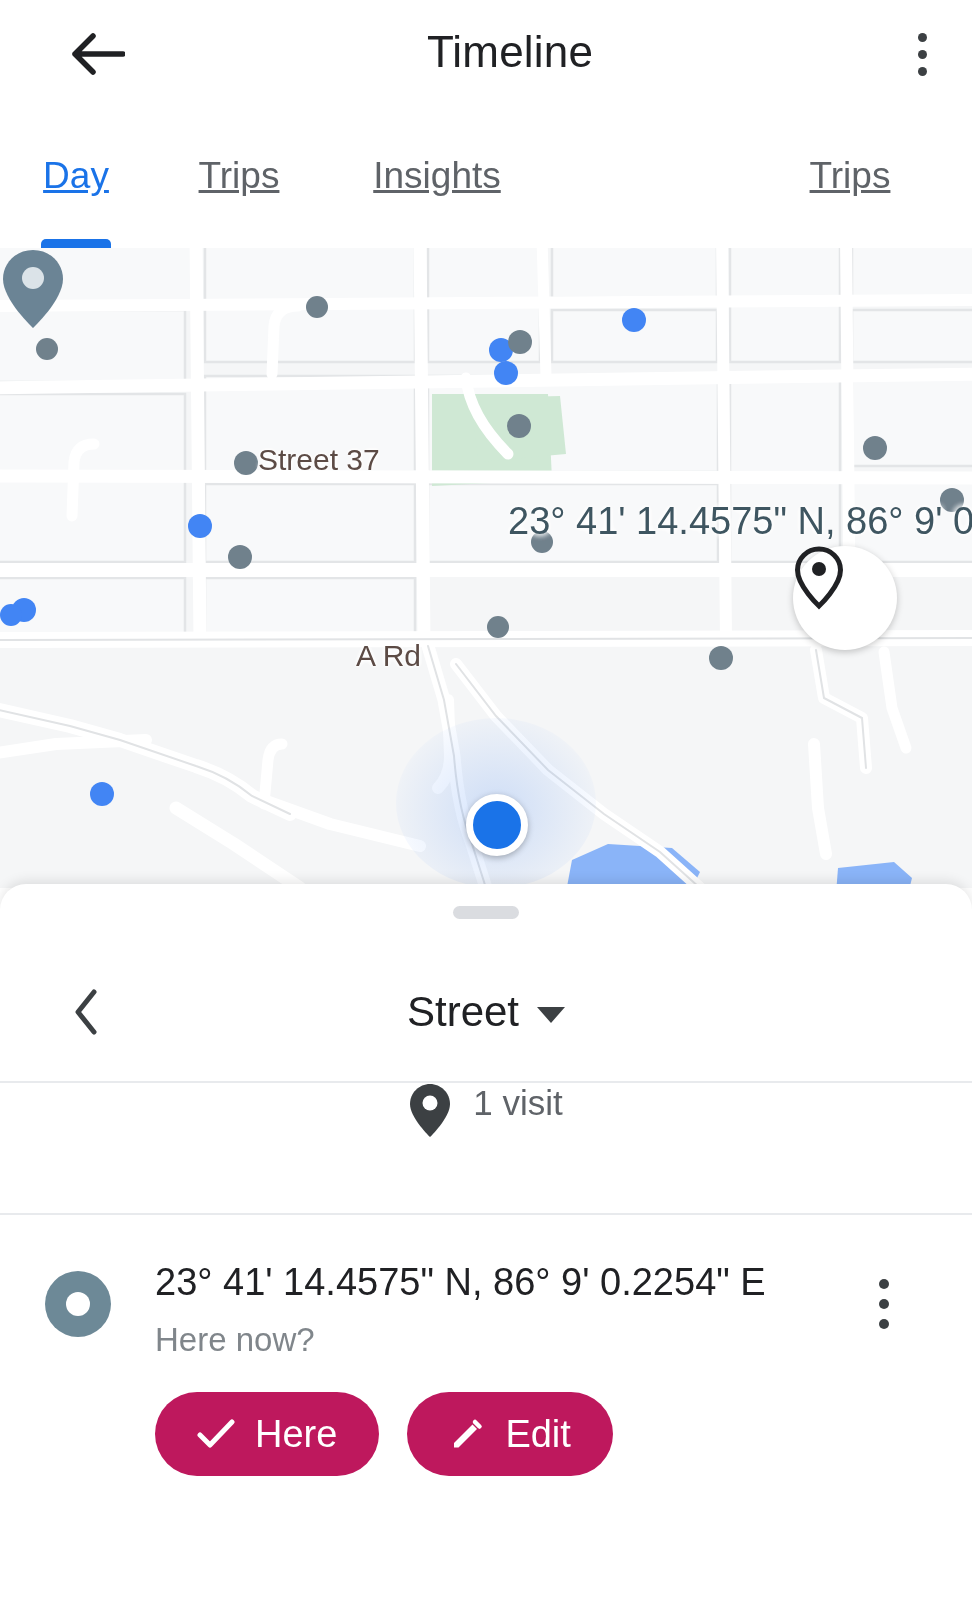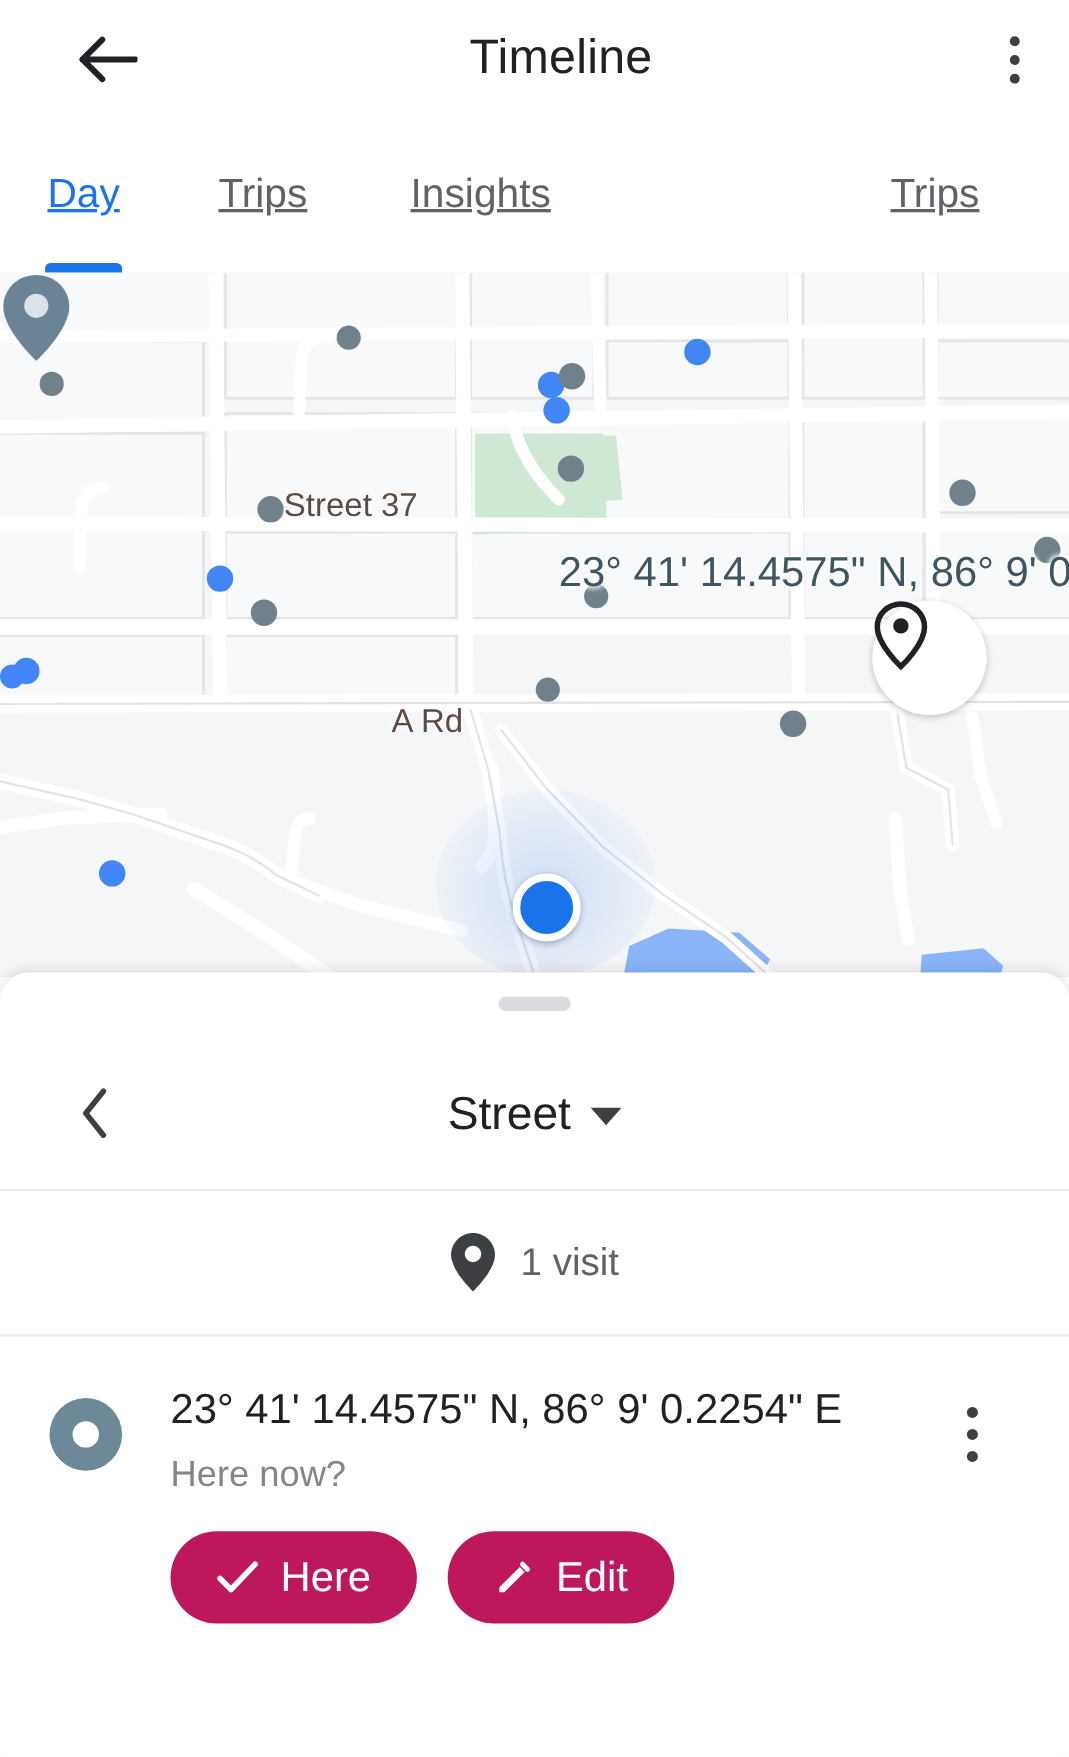--- a/index.html
+++ b/index.html
@@ -42,21 +42,21 @@
   .tab .tab-underline {
     position: absolute; bottom: 0; left: 50%; transform: translateX(-50%);
     width: 70px; height: 9px; border-radius: 5px 5px 0 0; background: transparent;
   }
   .tab.active { color: #1a73e8; }
   .tab.active .tab-underline { background: #1a73e8; }
 
   
   .map {
     position: absolute; top: 248px; left: 0; width: 972px; height: 640px;
-    background: #e5e5e5; overflow: hidden;
+    background: #bef264; overflow: hidden;
   }
   .map svg { position: absolute; top: 0; left: 0; }
 
   .map-label {
     position: absolute; font-size: 30px; color: #5c4b45; white-space: nowrap;
     text-shadow: 0 0 5px #fff, 0 0 5px #fff, 0 0 5px #fff, 0 0 3px #fff;
   }
   .coord-label {
     position: absolute; font-size: 38px; color: #3f5661; white-space: nowrap;
     text-shadow: 0 0 6px #fff, 0 0 6px #fff, 0 0 6px #fff;
@@ -103,21 +103,21 @@
   .date-label-wrap { display: flex; align-items: center; gap: 18px; cursor: pointer; }
   .date-label { font-size: 42px; color: #202124; }
   .caret-down {
     width: 0; height: 0; border-left: 14px solid transparent;
     border-right: 14px solid transparent; border-top: 16px solid #3c4043; margin-top: 6px;
   }
   .divider { position: absolute; left: 0; width: 972px; height: 2px; background: #e8eaed; }
 
   .visit-summary {
     position: absolute; top: 1083px; left: 0; width: 972px; height: 130px;
-    display: flex; align-items: center; justify-content: center; gap: 22px;
+    display: flex; align-items: flex-start; justify-content: center; gap: 22px;
   }
   .visit-summary-text { font-size: 35px; color: #5f6368; }
 
   .entry { position: absolute; top: 1249px; left: 0; width: 972px; height: 130px; }
   .entry-icon {
     position: absolute; left: 45px; top: 22px; width: 66px; height: 66px;
     border-radius: 50%; background: #6d8997;
     display: flex; align-items: center; justify-content: center;
   }
   .entry-icon .hole { width: 24px; height: 24px; border-radius: 50%; background: #fff; }

